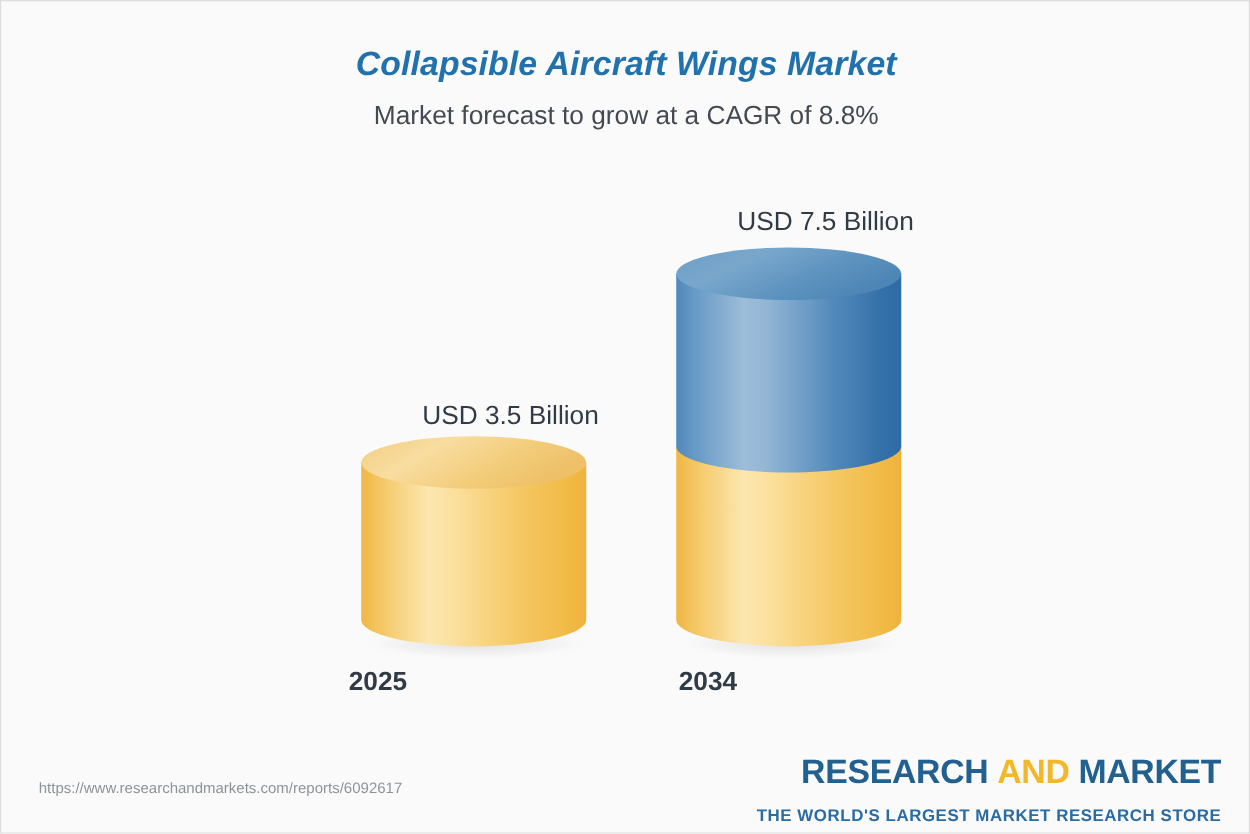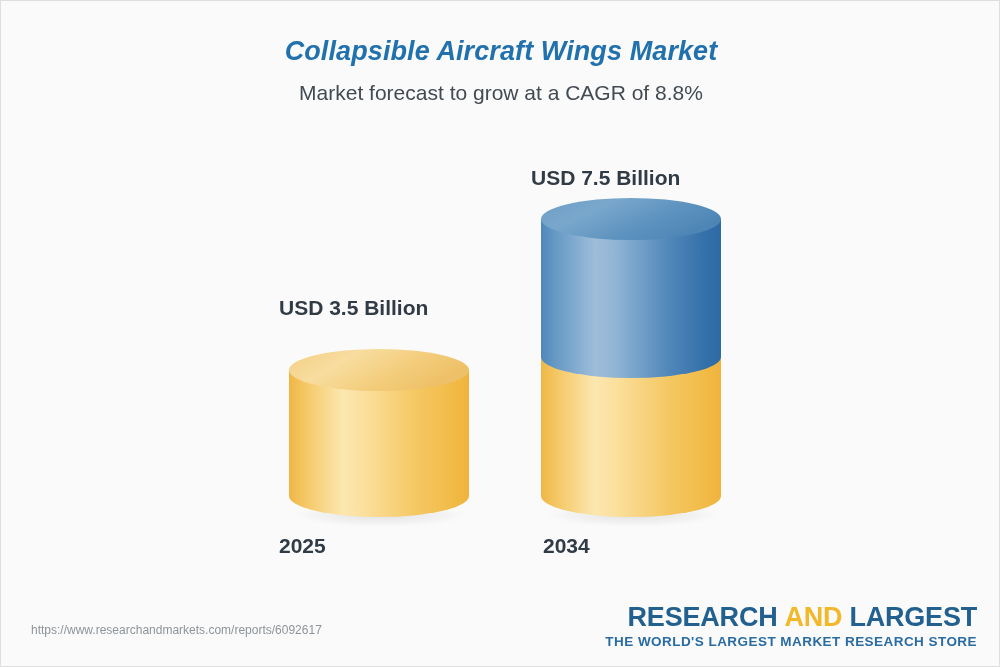--- a/index.html
+++ b/index.html
@@ -55,24 +55,24 @@
 
   .cyl {
     position: absolute;
   }
   .cyl svg { display: block; overflow: visible; }
 
   
   .value-label {
     position: absolute;
     font-size: 21px;
-    font-weight: bold;
+    font-weight: normal;
     color: #313b45;
     white-space: nowrap;
-    text-align: left;
+    text-align: right;
   }
   .cat-label {
     position: absolute;
     font-size: 21px;
     font-weight: bold;
     color: #313b45;
     white-space: nowrap;
   }
 
   
@@ -93,21 +93,21 @@
   .logo-main {
     font-size: 27px;
     font-weight: bold;
     color: #21608f;
     letter-spacing: -0.2px;
     line-height: 1.05;
     white-space: nowrap;
   }
   .logo-and { color: #f2b829; }
   .logo-tag {
-    margin-top: 3px;
+    margin-top: 14px;
     font-size: 13.5px;
     font-weight: bold;
     color: #2a6ca2;
     letter-spacing: 0.45px;
     white-space: nowrap;
   }
 </style>
 </head>
 <body>
 
@@ -190,27 +190,27 @@
         <ellipse cx="100" cy="318" rx="96" ry="13" fill="url(#shadowG2)"></ellipse>
 
         <path d="M8,160 L8,299 A90,21 0 0 0 188,299 L188,160 Z" fill="url(#goldBody2)"></path>
 
         <path d="M8,22 L8,160 A90,21 0 0 0 188,160 L188,22 Z" fill="url(#blueBody)"></path>
 
         <ellipse cx="98" cy="22" rx="90" ry="21" fill="url(#blueTop)"></ellipse>
       </svg>
     </div>
 
-    <div class="value-label" style="left:278px; top:295px; width:200px;">USD 3.5 Billion</div>
+    <div class="value-label" style="left:278px; top:320px; width:200px;">USD 3.5 Billion</div>
     <div class="value-label" style="left:530px; top:165px; width:200px;">USD 7.5 Billion</div>
 
     <div class="cat-label" style="left:278px; top:533px; width:200px;">2025</div>
     <div class="cat-label" style="left:542px; top:533px; width:200px;">2034</div>
   </div>
 
   <div class="footer-url">https://www.researchandmarkets.com/reports/6092617</div>
 
   <div class="logo">
-    <div class="logo-main"><span>RESEARCH</span><span class="logo-and" style="margin:16px 7px;">AND</span><span>LARGEST</span></div>
+    <div class="logo-main"><span>RESEARCH</span><span class="logo-and" style="margin:16px 7px;">AND</span><span>MARKET</span></div>
     <div class="logo-tag">THE WORLD'S LARGEST MARKET RESEARCH STORE</div>
   </div>
 
 </div>
 
 </body></html>

